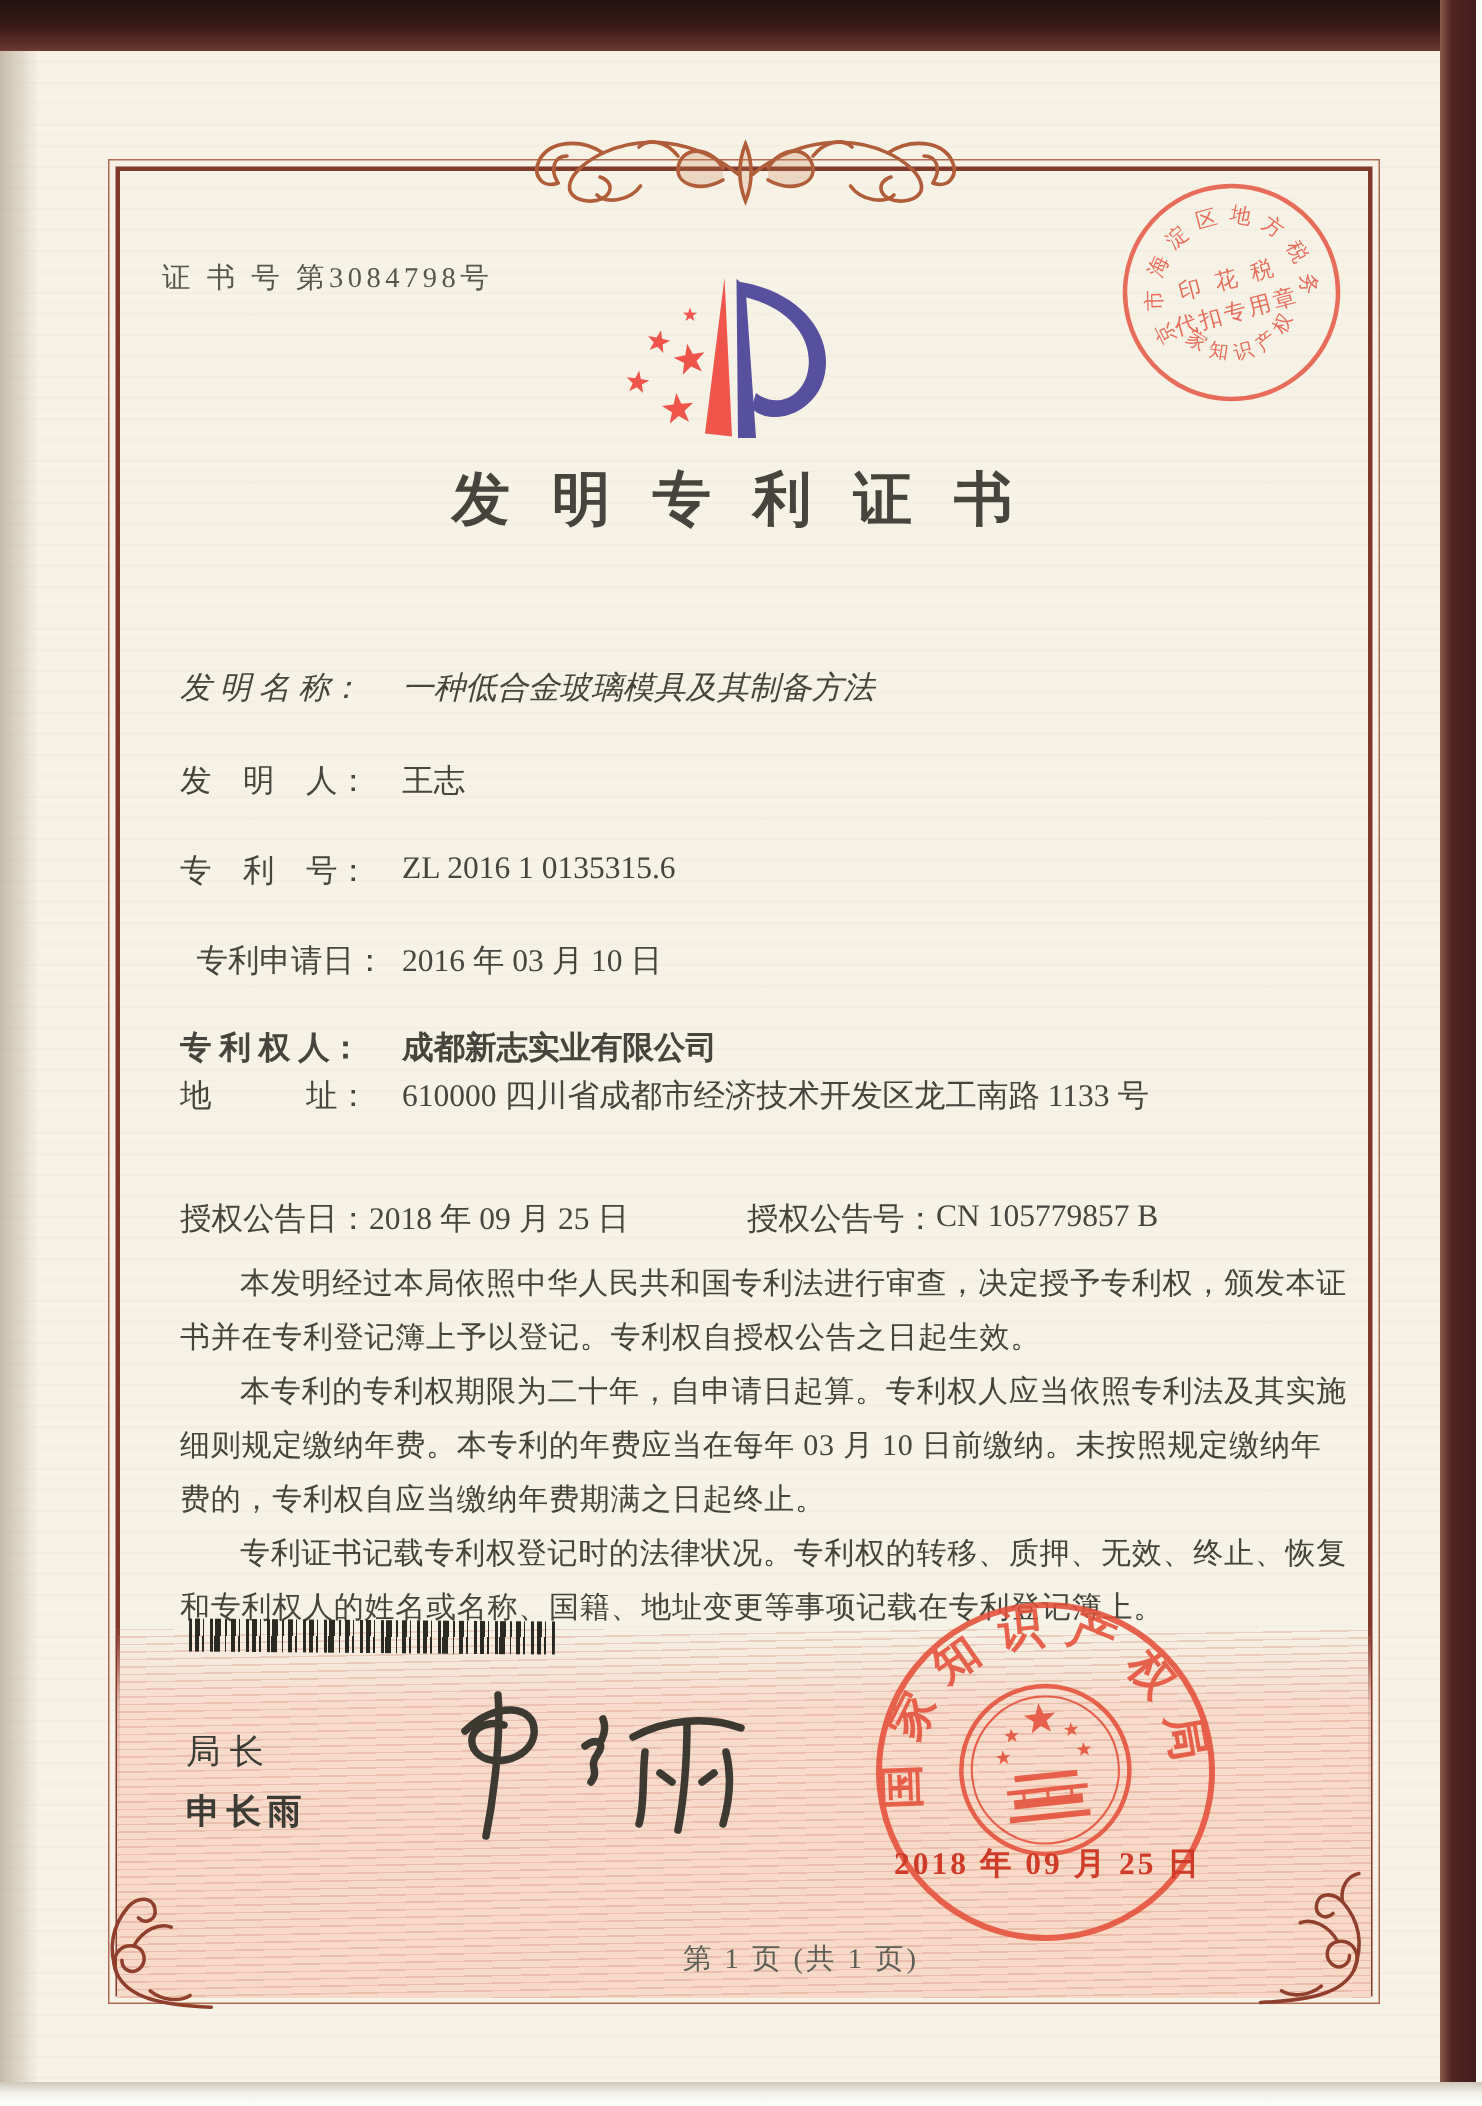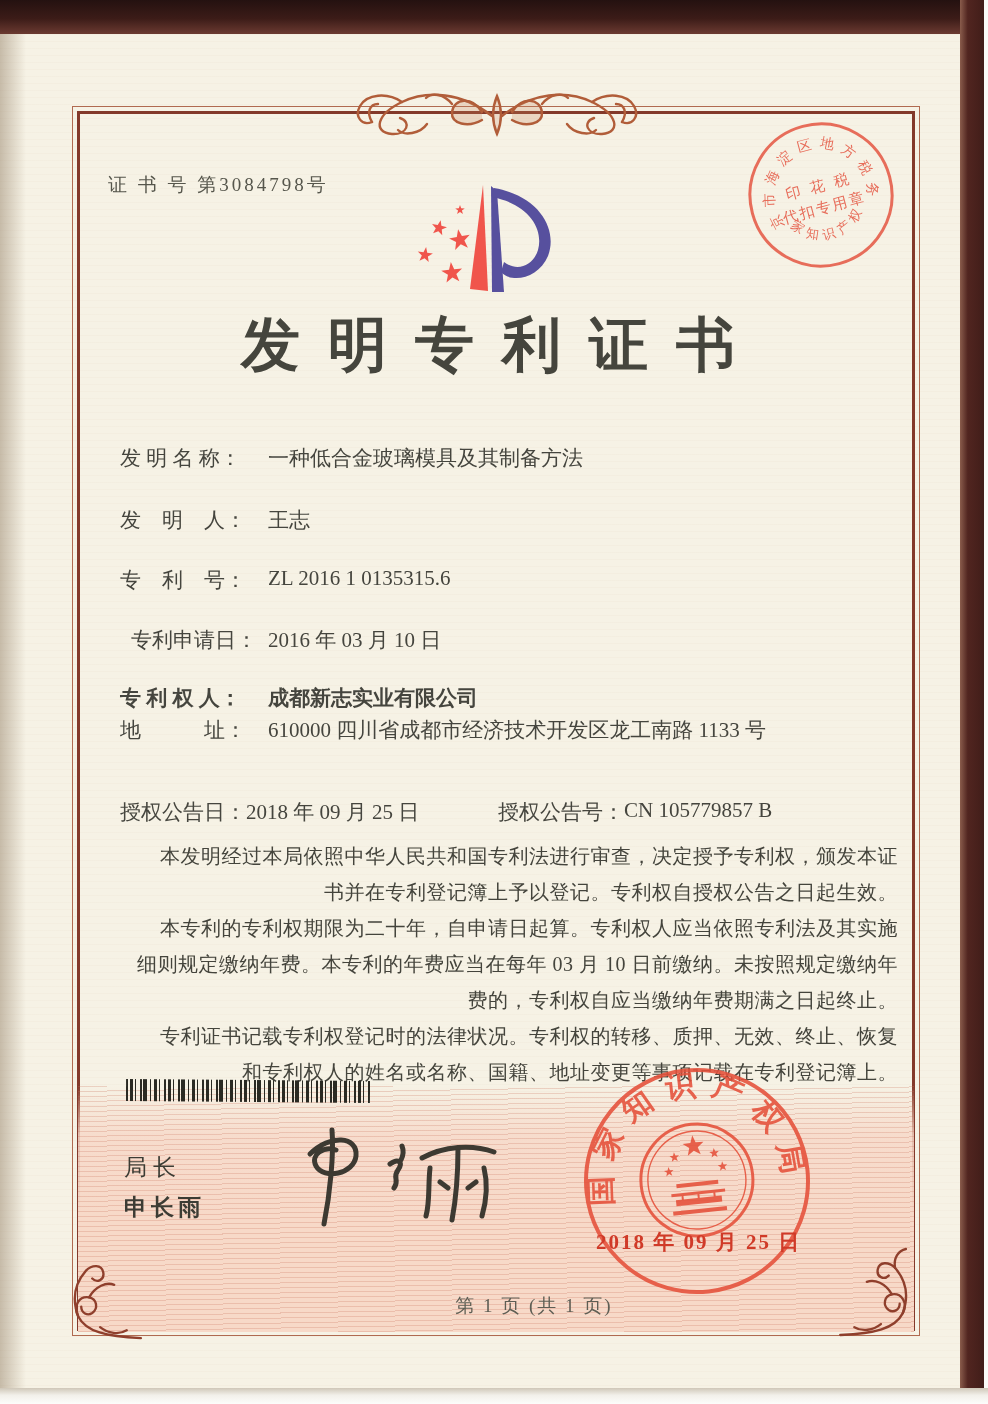--- a/index.html
+++ b/index.html
@@ -27,28 +27,28 @@
     border:1px solid #b06a50;padding:4px;box-sizing:border-box;}
   .frame-inner{width:100%;height:100%;border:3px solid #83392a;box-sizing:border-box;}
 
   .pink-band{position:absolute;left:78px;top:1086px;width:836px;height:246px;
     background:
       repeating-linear-gradient(179deg,rgba(201,112,90,.26) 0 1px,rgba(0,0,0,0) 1px 5px),
       linear-gradient(180deg,rgba(247,216,200,0) 0px,rgba(247,216,200,.85) 50px,#f7d9c8 130px);}
 
   .cert-no{position:absolute;left:108px;top:172px;font-size:19px;letter-spacing:3px;color:#56564c;}
   .title{position:absolute;left:72px;top:306px;width:848px;margin:0;text-align:center;
-    font-size:59px;font-weight:600;letter-spacing:28px;padding-left:12px;box-sizing:border-box;color:#45453d;}
+    font-size:39px;font-weight:600;letter-spacing:28px;padding-left:12px;box-sizing:border-box;color:#45453d;}
 
   .fields{position:absolute;left:120px;top:0;width:790px;font-size:21px;color:#45453e;}
   .frow{position:absolute;display:flex;white-space:pre;}
   .frow .lab{min-width:148px;}
   .grant-pair{position:absolute;display:flex;white-space:pre;font-size:21px;color:#45453e;}
 
-  .body-text{position:absolute;left:120px;top:838px;width:778px;color:#44443c;text-align:right;}
+  .body-text{position:absolute;left:120px;top:838px;width:778px;color:#44443c;}
   .body-text p{margin:0;font-size:20px;line-height:36px;text-indent:2em;letter-spacing:.5px;}
 
   .barcode{position:absolute;left:126px;top:1080px;width:244px;height:22px;transform:rotate(.5deg);
     background:repeating-linear-gradient(90deg,
       #2a2a23 0 2px,rgba(0,0,0,0) 2px 4px,#2a2a23 4px 7px,rgba(0,0,0,0) 7px 9px,
       #2a2a23 9px 10px,rgba(0,0,0,0) 10px 14px,#2a2a23 14px 16px,rgba(0,0,0,0) 16px 17px,
       #2a2a23 17px 21px,rgba(0,0,0,0) 21px 24px,#2a2a23 24px 25px,rgba(0,0,0,0) 25px 28px,
       #2a2a23 28px 31px,rgba(0,0,0,0) 31px 33px,#2a2a23 33px 34px,rgba(0,0,0,0) 34px 38px);}
 
   .director-title{position:absolute;left:124px;top:1152px;font-size:23px;font-weight:normal;
@@ -140,21 +140,21 @@
         <textPath href="#txbot" startOffset="50%" text-anchor="middle">国家知识产权局</textPath>
       </text>
       <text x="77" y="73" text-anchor="middle" font-size="15" letter-spacing="3" font-family="Liberation Serif,DejaVu Serif,serif">印 花 税</text>
       <text x="77" y="95" text-anchor="middle" font-size="15" letter-spacing="2" font-family="Liberation Serif,DejaVu Serif,serif">代扣专用章</text>
     </g>
   </svg>
 
   <h1 class="title">发明专利证书</h1>
 
   <div class="fields">
-    <div class="frow" style="top:444px;">
+    <div class="frow" style="top:444px;font-style:italic;">
       <span class="lab">发 明 名 称：</span>
       <span class="val">一种低合金玻璃模具及其制备方法</span>
     </div>
     <div class="frow" style="top:506px;">
       <span class="lab">发　明　人：</span>
       <span class="val">王志</span>
     </div>
     <div class="frow" style="top:566px;">
       <span class="lab">专　利　号：</span>
       <span class="val">ZL 2016 1 0135315.6</span>

